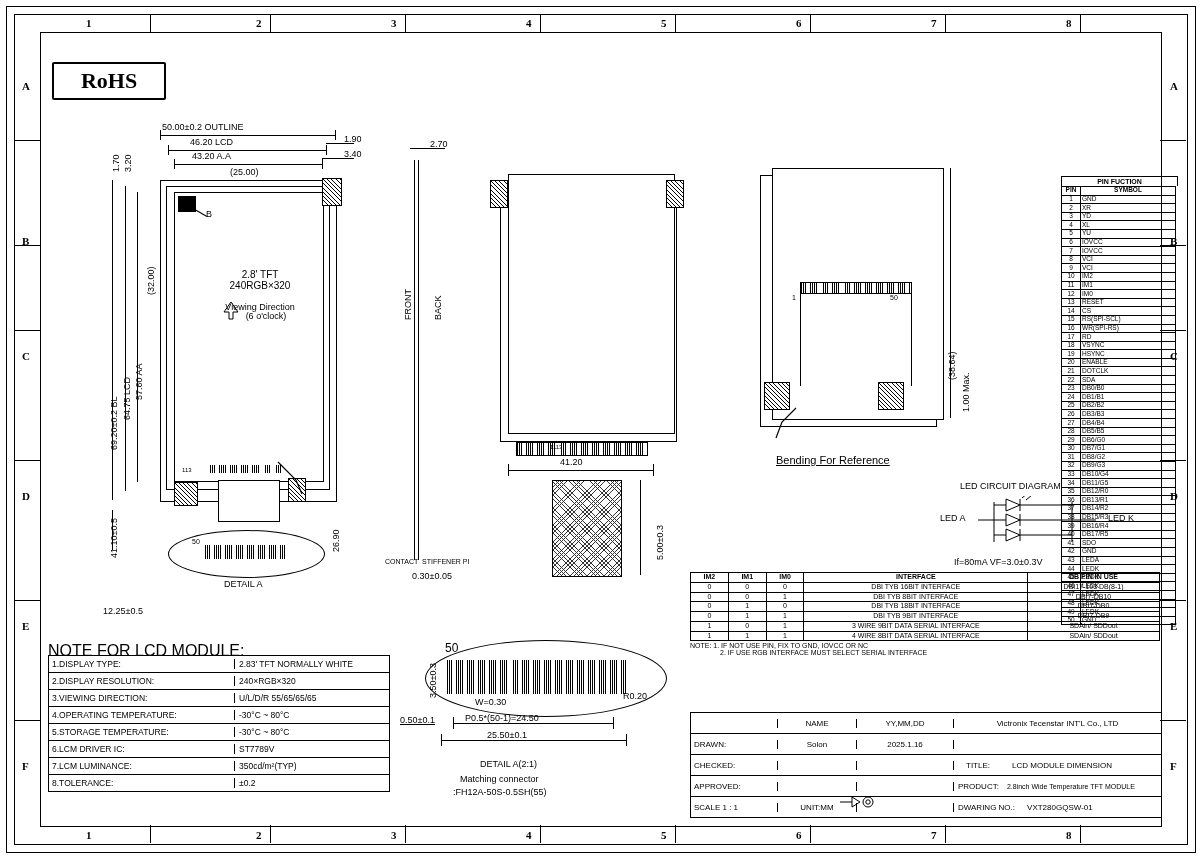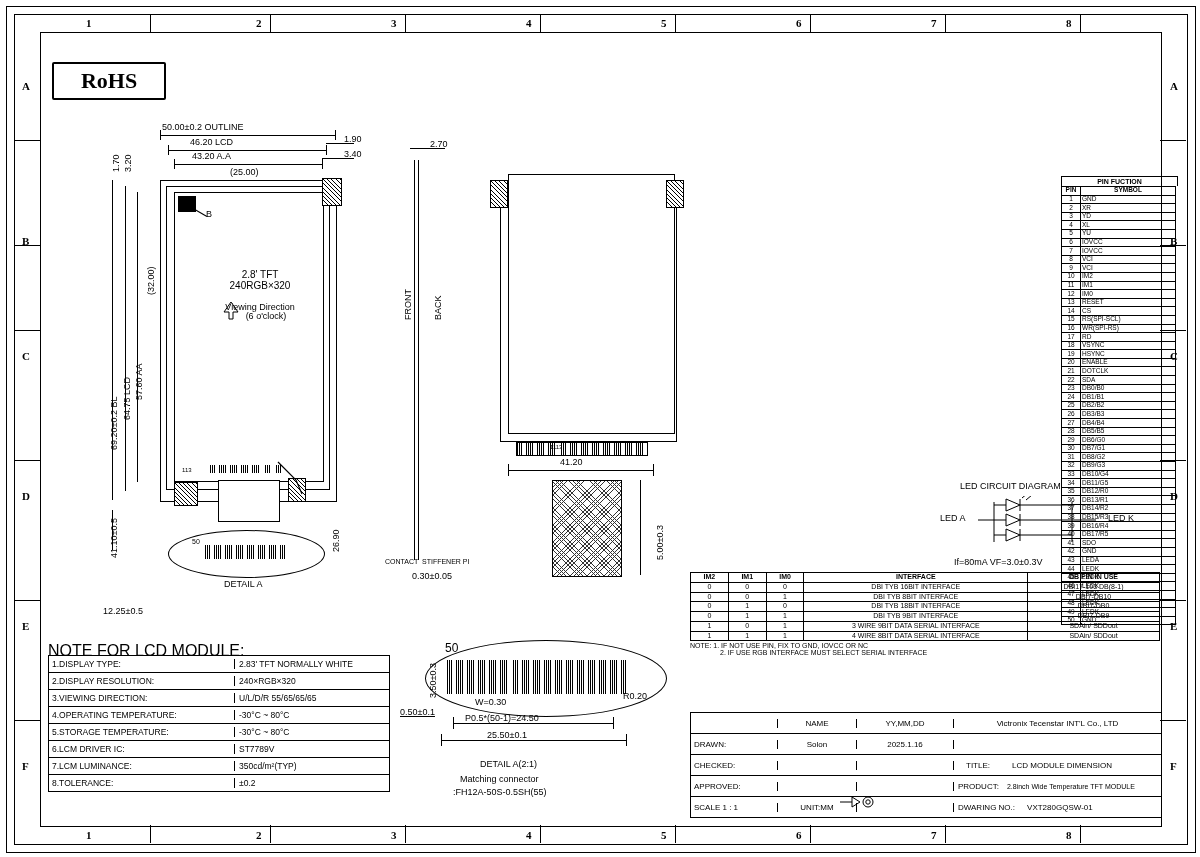--- a/index.html
+++ b/index.html
@@ -228,20 +228,41 @@
     <div class="hl" style="left:28px;top:310px;width:145px;"></div>
     <div class="vl" style="left:28px;top:304px;height:12px;"></div>
     <div class="vl" style="left:173px;top:304px;height:12px;"></div>
     <div class="txt" style="position:absolute;left:80px;top:298px;">41.20</div>
 
     <div class="panel grid-hatch" style="left:72px;top:320px;width:68px;height:95px;"></div>
     <div class="vl" style="left:160px;top:320px;height:95px;"></div>
     <div class="txt rot90" style="position:absolute;left:176px;top:400px;">5.00±0.3</div>
   </div>
 
+  <div class="abs" style="left:750px;top:160px;width:240px;height:320px;">
+    <div class="panel" style="left:10px;top:15px;width:175px;height:250px;"></div>
+    <div class="panel" style="left:22px;top:8px;width:170px;height:250px;"></div>
+
+    <div class="panel" style="left:50px;top:130px;width:110px;height:95px;border-bottom:none;"></div>
+    <div class="panel fpc" style="left:50px;top:122px;width:110px;height:10px;"></div>
+    <div class="tiny" style="position:absolute;left:42px;top:134px;">1</div>
+    <div class="tiny" style="position:absolute;left:140px;top:134px;">50</div>
+
+    <div class="panel hatch" style="left:14px;top:222px;width:24px;height:26px;"></div>
+    <div class="panel hatch" style="left:128px;top:222px;width:24px;height:26px;"></div>
+    <svg class="abs" style="left:22px;top:246px;" width="30" height="34">
+      <path d="M24,2 L10,16 L4,32" fill="none" stroke="#000" stroke-width="1.2"></path>
+    </svg>
+
+    <div class="vl" style="left:200px;top:8px;height:250px;"></div>
+    <div class="txt rot90" style="position:absolute;left:198px;top:220px;">(38.64)</div>
+    <div class="txt rot90" style="position:absolute;left:212px;top:252px;">1.00 Max.</div>
+
+    <div class="txt" style="position:absolute;left:26px;top:295px;font-size:11px;text-decoration:underline;">Bending For Reference</div>
+  </div>
 
   <div class="abs" style="left:940px;top:482px;width:215px;height:90px;">
     <div class="txt" style="position:absolute;left:20px;top:0px;">LED CIRCUIT DIAGRAM</div>
     <div class="txt" style="position:absolute;left:0px;top:32px;">LED A</div>
     <div class="txt" style="position:absolute;left:168px;top:32px;">LED K</div>
     <svg class="abs" style="left:36px;top:14px;" width="130" height="56">
       <line x1="2" y1="24" x2="18" y2="24" stroke="#000"></line>
       <line x1="18" y1="6" x2="18" y2="46" stroke="#000"></line>
       <line x1="96" y1="6" x2="96" y2="46" stroke="#000"></line>
       <line x1="96" y1="24" x2="120" y2="24" stroke="#000"></line>
@@ -540,21 +561,21 @@
     <div class="tiny" style="margin-top:1px;">NOTE: 1. IF NOT USE PIN, FIX TO GND, IOVCC OR NC</div>
     <div class="tiny" style="margin-left:30px;">2. IF USE RGB INTERFACE MUST SELECT SERIAL INTERFACE</div>
   </div>
 
   <div class="abs" style="left:405px;top:620px;width:260px;height:190px;">
     <div class="ell" style="left:20px;top:20px;width:240px;height:75px;"></div>
     <div class="abs fpc" style="left:42px;top:40px;width:180px;height:34px;"></div>
     <div class="txt" style="position:absolute;left:40px;top:22px;font-size:12px;">50</div>
     <div class="txt rot90" style="position:absolute;left:24px;top:78px;">3.50±0.3</div>
     <div class="txt" style="position:absolute;left:70px;top:78px;">W=0.30</div>
-    <div class="txt" style="position:absolute;left:-5px;top:88px;text-decoration:underline;">0.50±0.1</div>
+    <div class="txt" style="position:absolute;left:-5px;top:96px;text-decoration:underline;">0.50±0.1</div>
     <div class="hl" style="left:48px;top:103px;width:160px;"></div>
     <div class="vl" style="left:48px;top:97px;height:12px;"></div>
     <div class="vl" style="left:208px;top:97px;height:12px;"></div>
     <div class="txt" style="position:absolute;left:60px;top:94px;">P0.5*(50-1)=24.50</div>
     <div class="hl" style="left:36px;top:120px;width:185px;"></div>
     <div class="vl" style="left:36px;top:114px;height:12px;"></div>
     <div class="vl" style="left:221px;top:114px;height:12px;"></div>
     <div class="txt" style="position:absolute;left:82px;top:111px;">25.50±0.1</div>
     <div class="txt" style="position:absolute;left:218px;top:72px;">R0.20</div>
     <div class="txt" style="position:absolute;left:75px;top:140px;">DETAIL A(2:1)</div>

